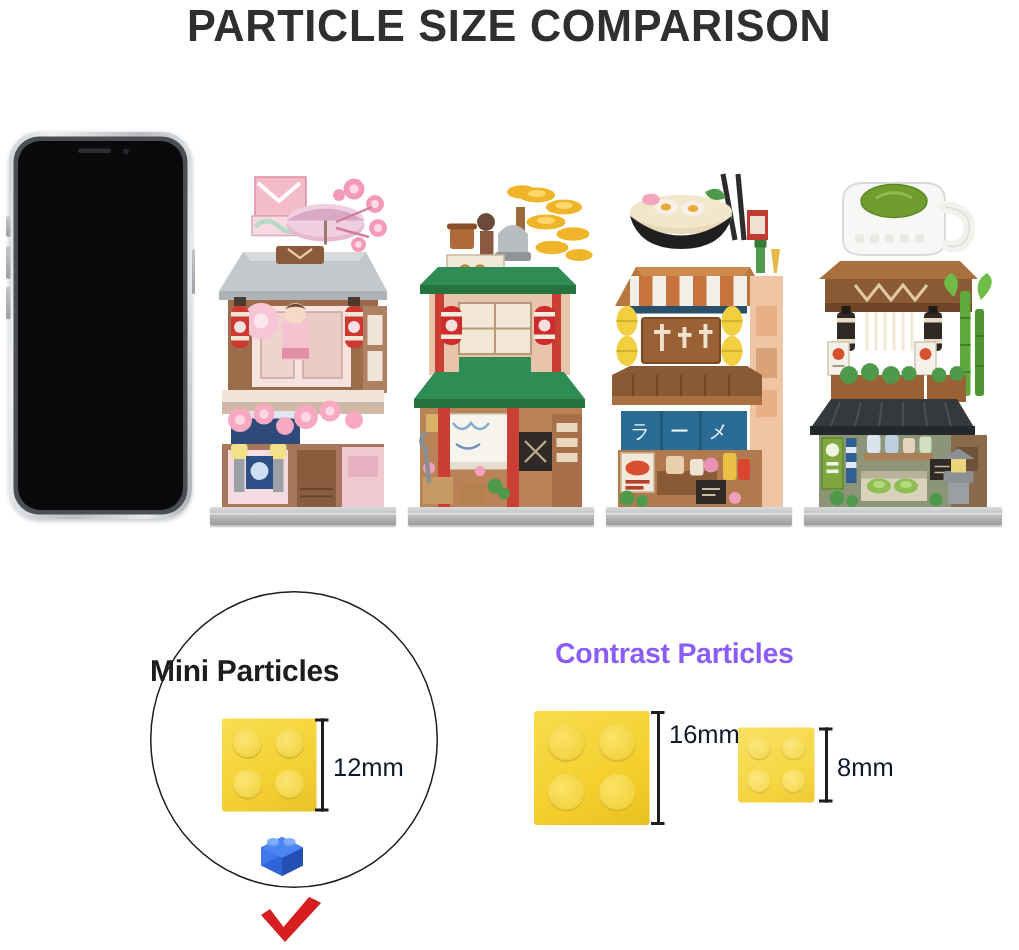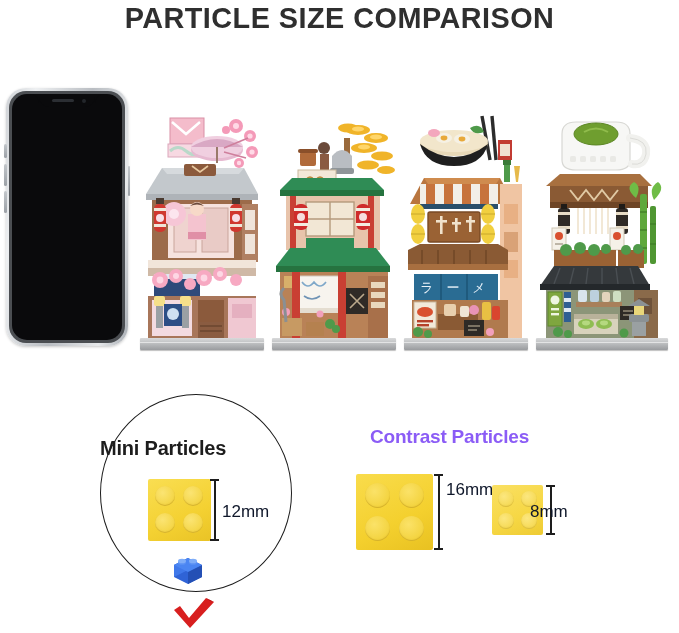--- a/index.html
+++ b/index.html
@@ -600,13 +600,13 @@
   <div class="stud" style="left:6px;top:6px;width:16px;height:16px;background:radial-gradient(circle at 38% 34%,#fce77f,#f3d444);box-shadow:inset 0 -1px 1px rgba(185,150,30,.45);"></div>
   <div class="stud" style="left:29px;top:6px;width:16px;height:16px;background:radial-gradient(circle at 38% 34%,#fce77f,#f3d444);box-shadow:inset 0 -1px 1px rgba(185,150,30,.45);"></div>
   <div class="stud" style="left:6px;top:28px;width:16px;height:16px;background:radial-gradient(circle at 38% 34%,#fce77f,#f3d444);box-shadow:inset 0 -1px 1px rgba(185,150,30,.45);"></div>
   <div class="stud" style="left:29px;top:28px;width:16px;height:16px;background:radial-gradient(circle at 38% 34%,#fce77f,#f3d444);box-shadow:inset 0 -1px 1px rgba(185,150,30,.45);"></div>
 </div>
 <div class="dimline" style="left:546px;top:485px;height:50px;">
   <div class="bar"></div>
   <div class="cap" style="top:0;"></div>
   <div class="cap" style="bottom:0;"></div>
 </div>
-<div class="dimtext" style="left:530px;top:502px;">8mm</div>
+<div class="dimtext" style="left:558px;top:502px;">8mm</div>
 
 </body></html>

